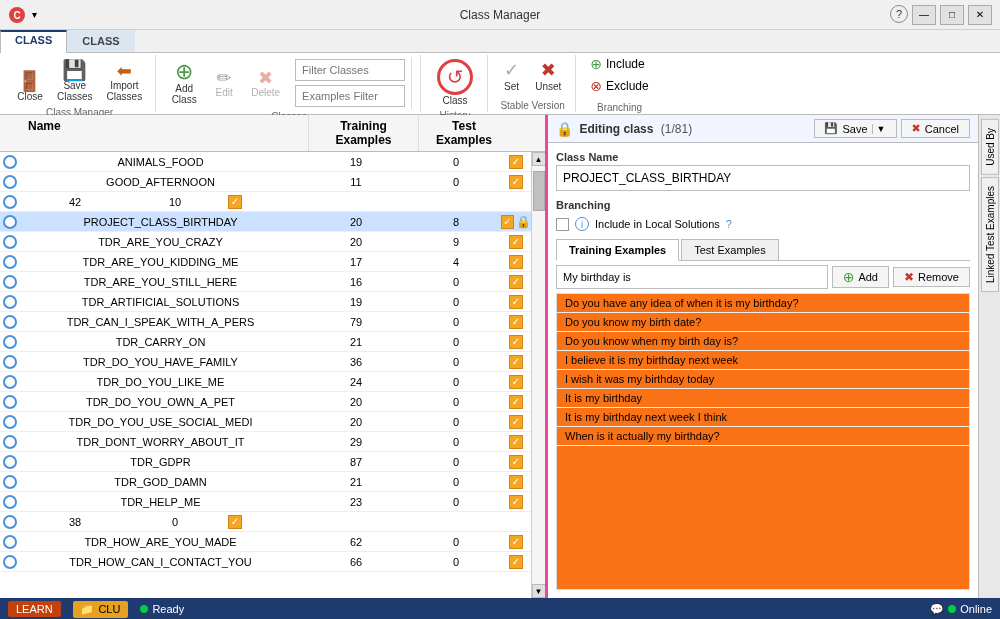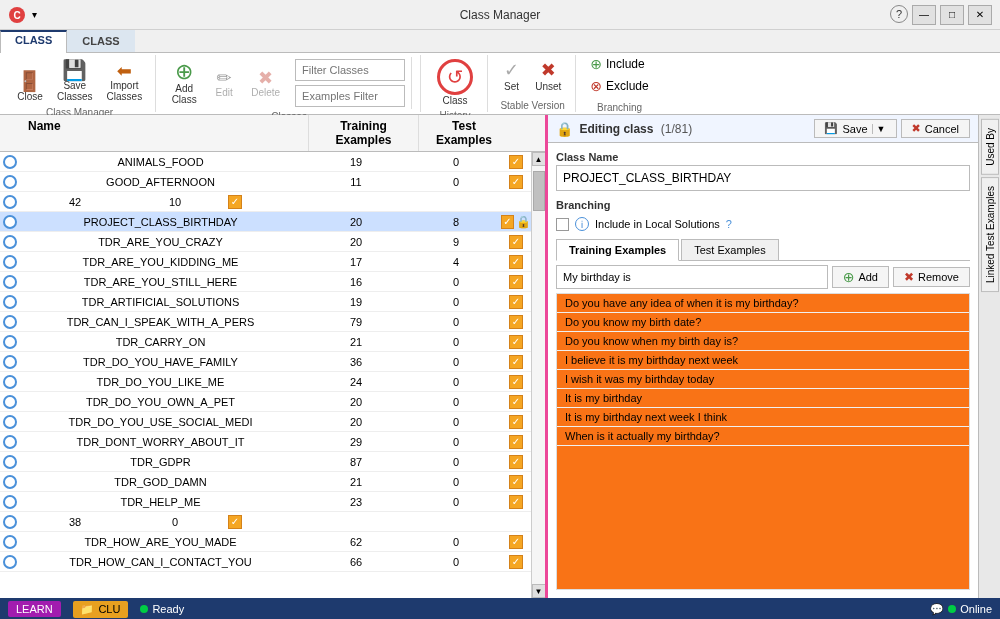--- a/index.html
+++ b/index.html
@@ -418,21 +418,21 @@
       padding: 0 8px;
       gap: 12px;
       color: white;
       font-size: 11px;
     }
     .status-item {
       display: flex;
       align-items: center;
       gap: 4px;
     }
-    .status-learn { background: #a21caf; padding: 2px 8px; border-radius: 2px; }
+    .status-learn { background: #c2410c; padding: 2px 8px; border-radius: 2px; }
     .status-clu { background: #e8a020; padding: 2px 8px; border-radius: 2px; color: black; }
     .status-online { display: flex; align-items: center; gap: 4px; margin-left: auto; }
     .online-dot { width: 8px; height: 8px; border-radius: 50%; background: #00cc44; }
 
     .help-btn {
       margin-left: auto;
       width: 18px;
       height: 18px;
       border: 1px solid #888;
       border-radius: 50%;

